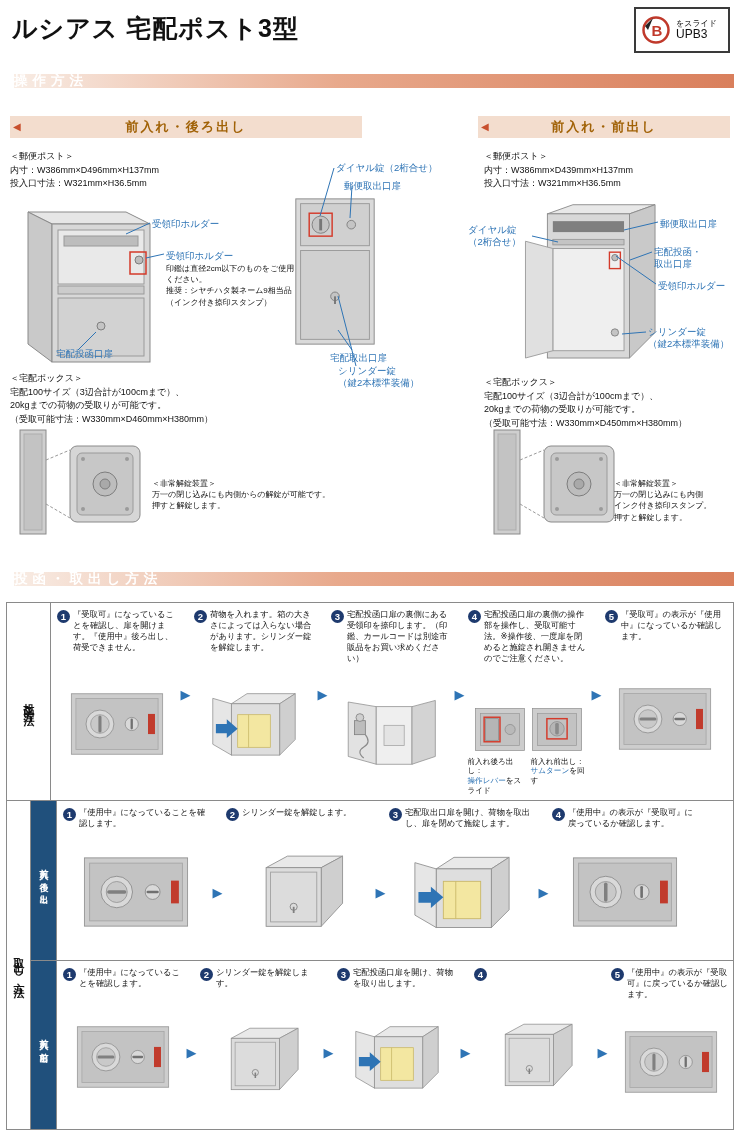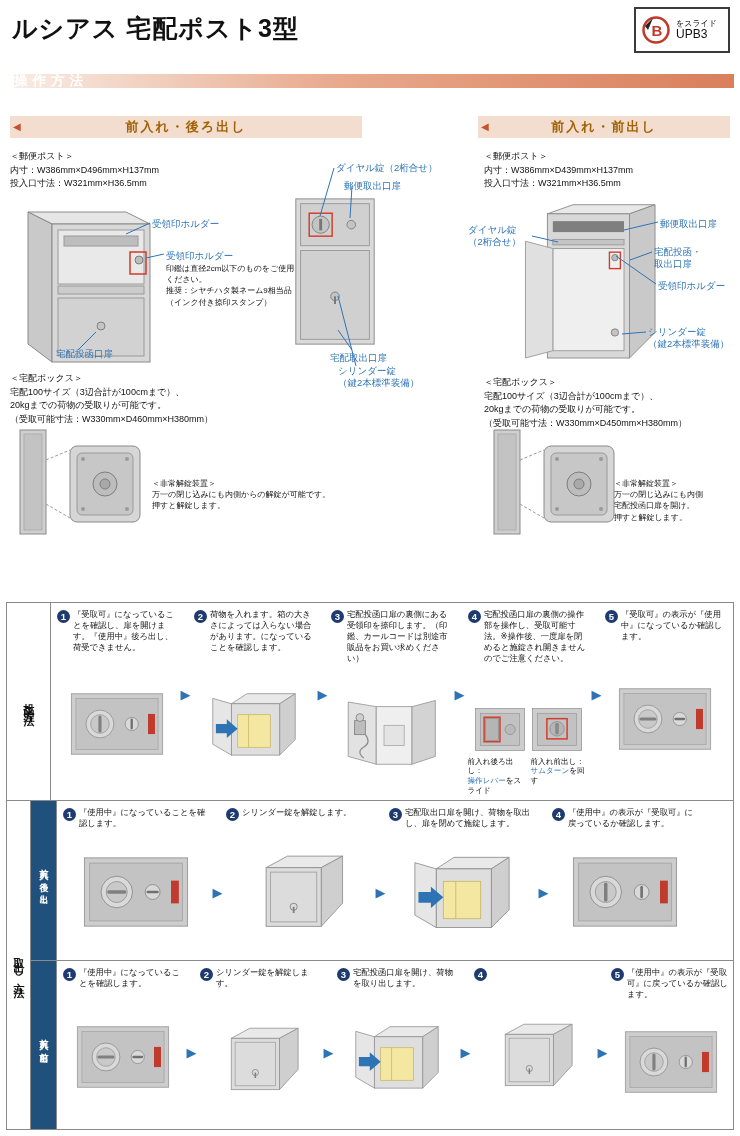--- a/index.html
+++ b/index.html
@@ -274,21 +274,21 @@
       <div>宅配100サイズ（3辺合計が100cmまで）、</div>
       <div>20kgまでの荷物の受取りが可能です。</div>
       <div>（受取可能寸法：W330mm×D450mm×H380mm）</div>
     </div>
     <svg class="abs" style="left:488px;top:282px;width:132px;height:112px" viewBox="0 0 132 112">
         <use href="#sym-device"></use>
       </svg>
     <div class="abs note" style="left:614px;top:334px;width:118px">
       <div>＜非常解錠装置＞</div>
       <div>万一の閉じ込みにも内側</div>
-      <div>宅配投函口扉を開け。</div>
+      <div>インク付き捺印スタンプ。</div>
       <div>押すと解錠します。</div>
     </div>
 
     <svg id="leaders" width="740" height="426">
       <g stroke="#2e74b5" stroke-width="1" fill="none">
         <polyline points="150,79 126,90"></polyline>
         <polyline points="164,110 146,114"></polyline>
         <polyline points="78,206 96,188"></polyline>
         <polyline points="334,24 320,72"></polyline>
         <polyline points="352,42 350,74"></polyline>
@@ -296,20 +296,23 @@
         <polyline points="356,222 338,152"></polyline>
         <polyline points="532,92 558,98"></polyline>
         <polyline points="658,78 624,86"></polyline>
         <polyline points="652,108 630,116"></polyline>
         <polyline points="656,140 616,112"></polyline>
         <polyline points="646,188 622,190"></polyline>
       </g>
     </svg>
   </div>
 
+  <div class="banner" style="top:572px">
+    <span>投函・取出し方法</span>
+  </div>
 
   <div id="tbl">
 
     <div class="trow row1 bb" style="height:198px">
       <div class="lcell" style="width:44px">
         <span class="vlabel">投函方法</span>
       </div>
       <div class="content">
 
         <div class="step">
@@ -321,21 +324,21 @@
             <svg class="s-panel" viewBox="0 0 120 80">
                 <use href="#sym-panel-v"></use>
               </svg>
           </div>
         </div>
         <div class="arrow">▶</div>
 
         <div class="step">
           <div class="step-head">
             <span class="num">2</span>
-            <span class="stext">荷物を入れます。箱の大きさによっては入らない場合があります。になっていることを確認します。</span>
+            <span class="stext">荷物を入れます。箱の大きさによっては入らない場合があります。シリンダー錠を解錠します。</span>
           </div>
           <div class="illus">
             <svg class="s-box" viewBox="0 0 126 92">
                 <use href="#sym-box-open"></use>
               </svg>
           </div>
         </div>
         <div class="arrow">▶</div>
 
         <div class="step">

